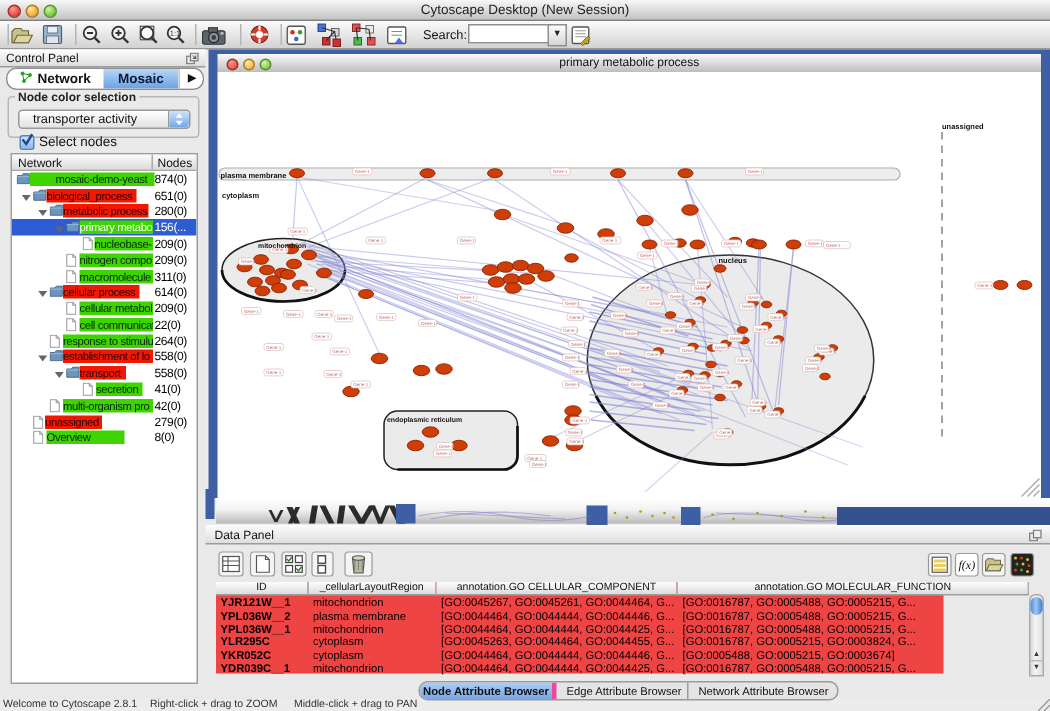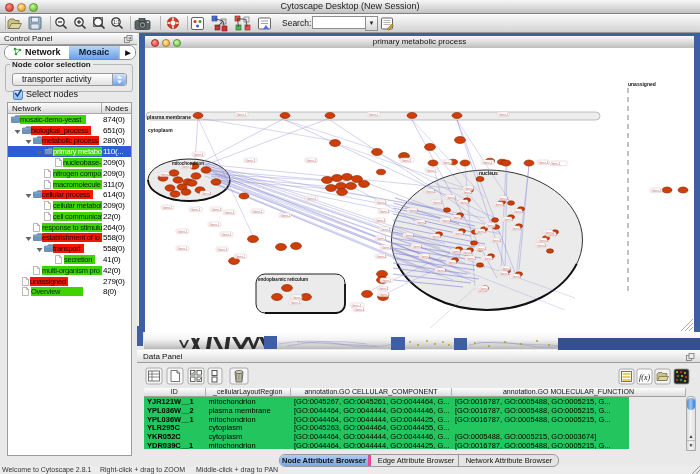--- a/index.html
+++ b/index.html
@@ -43,21 +43,21 @@
   .r{background:#f01800;}
   
   #netwin{left:139px;top:33px;width:561px;height:299px;background:#3e5fa4;}
   #nettitle{position:absolute;left:6px;top:3px;width:549px;height:12px;
     background:linear-gradient(#fafafa,#cdcdcd 75%,#bdbdbd);border-bottom:1px solid #777;font-size:8px;color:#111;}
   #netcanvas{position:absolute;left:6px;top:15px;width:549px;height:284px;background:#fff;}
   
   
   #dpanel{left:137px;top:350px;width:563px;height:116px;background:#e9e9e9;}
   
-  #dtable{position:absolute;left:7px;top:38px;width:485px;height:61px;background:#22c55e;}
+  #dtable{position:absolute;left:7px;top:38px;width:485px;height:61px;background:#ef4444;}
   .dhead{position:absolute;top:0;height:8px;background:linear-gradient(#fdfdfd,#dcdcdc);
      border-right:1px solid #b0b0b0;border-bottom:1px solid #a0a0a0;font-size:7px;color:#111;text-align:center;line-height:8px;overflow:hidden;}
   .drow{position:absolute;height:9px;font-size:7.5px;line-height:9px;color:#000;white-space:nowrap;overflow:hidden;}
   
   #btabs{left:279px;top:454px;width:278px;height:11px;background:#e4e4e4;border:1px solid #9a9a9a;border-radius:6px;overflow:hidden;}
   .btab{position:absolute;top:0;height:11px;font-size:7.5px;color:#111;text-align:center;line-height:11px;}
   #statusbar{left:0;top:466px;width:700px;height:8px;font-size:7px;color:#333;}
 </style>
 </head>
 <body>
@@ -207,21 +207,21 @@
           <span style="position:absolute;left:4px;top:1px;">Network</span>
         <span style="position:absolute;left:97px;top:1px;">Nodes</span>
         <div style="position:absolute;left:93px;top:0;width:1px;height:10px;background:#a9a9a9;"></div>
         </div>
       <div id="treerows">
           <div class="trow" style="top:10.8px;">
             <span style="position:absolute;left:3px;top:1px;"><svg width="9" height="8" viewBox="0 0 9 8">
                 <path d="M0.5 2 h3 l1 -1.2 h4 v6.7 h-8 z" fill="#6b96bf" stroke="#44617f" stroke-width="0.6"></path>
                 <path d="M0.5 2.8 h8" stroke="#8fb3d4" stroke-width="0.8"></path>
               </svg></span>
-            <div class="hl g" style="left:12px;width:66px;color:#012a00;">mosaic-demo-yeast</div>
+            <div class="hl g" style="left:12px;width:66px;color:#012a00;padding-left:17px;">mosaic-demo-yeast</div>
             <div class="nval">874(0)</div>
           </div>
           <div class="trow" style="top:21.6px;">
             <span style="position:absolute;left:6px;top:3px;"><svg width="7" height="6" viewBox="0 0 7 6">
                 <path d="M0.5 1 h6 l-3 4 z" fill="#666"></path>
               </svg></span>
             <span style="position:absolute;left:14px;top:1px;"><svg width="9" height="8" viewBox="0 0 9 8">
                 <path d="M0.5 2 h3 l1 -1.2 h4 v6.7 h-8 z" fill="#6b96bf" stroke="#44617f" stroke-width="0.6"></path>
                 <path d="M0.5 2.8 h8" stroke="#8fb3d4" stroke-width="0.8"></path>
               </svg></span>
@@ -241,21 +241,21 @@
           </div>
           <div class="trow" style="top:43.1px;background:#2e5cd4;">
             <span style="position:absolute;left:28px;top:3px;"><svg width="7" height="6" viewBox="0 0 7 6">
                 <path d="M0.5 1 h6 l-3 4 z" fill="#666"></path>
               </svg></span>
             <span style="position:absolute;left:36px;top:1px;"><svg width="9" height="8" viewBox="0 0 9 8">
                 <path d="M0.5 2 h3 l1 -1.2 h4 v6.7 h-8 z" fill="#6b96bf" stroke="#44617f" stroke-width="0.6"></path>
                 <path d="M0.5 2.8 h8" stroke="#8fb3d4" stroke-width="0.8"></path>
               </svg></span>
             <div class="hl g" style="left:45px;width:49px;color:#fff;">primary metabo</div>
-            <div class="nval" style="color:#fff;">110(...</div>
+            <div class="nval" style="color:#fff;">156(...</div>
           </div>
           <div class="trow" style="top:53.9px;">
             <span style="position:absolute;left:47px;top:1px;"><svg width="7" height="9" viewBox="0 0 7 9">
                 <path d="M0.5 0.5 h4 l2 2 v6 h-6 z" fill="#fff" stroke="#999" stroke-width="0.7"></path>
                 <path d="M4.5 0.5 v2 h2" fill="none" stroke="#999" stroke-width="0.7"></path>
               </svg></span>
             <div class="hl g" style="left:55px;width:39px;color:#012a00;">nucleobase-</div>
             <div class="nval">209(0)</div>
           </div>
           <div class="trow" style="top:64.7px;">
@@ -872,20 +872,21 @@
         <div class="drow" style="left:64.5px;top:17.8px;width:81.5px;">plasma membrane</div>
         <div class="drow" style="left:150px;top:17.8px;width:157px;">[GO:0044464, GO:0044444, GO:0044446, G...</div>
         <div class="drow" style="left:311px;top:17.8px;width:230px;">[GO:0016787, GO:0005488, GO:0005215, G...</div>
         <div class="drow" style="left:3px;top:26.6px;width:57.5px;font-weight:bold;">YPL036W__1</div>
         <div class="drow" style="left:64.5px;top:26.6px;width:81.5px;">mitochondrion</div>
         <div class="drow" style="left:150px;top:26.6px;width:157px;">[GO:0044464, GO:0044444, GO:0044425, G...</div>
         <div class="drow" style="left:311px;top:26.6px;width:230px;">[GO:0016787, GO:0005488, GO:0005215, G...</div>
         <div class="drow" style="left:3px;top:35.400000000000006px;width:57.5px;font-weight:bold;">YLR295C</div>
         <div class="drow" style="left:64.5px;top:35.400000000000006px;width:81.5px;">cytoplasm</div>
         <div class="drow" style="left:150px;top:35.400000000000006px;width:157px;">[GO:0045263, GO:0044464, GO:0044455, G...</div>
+        <div class="drow" style="left:311px;top:35.400000000000006px;width:230px;">[GO:0016787, GO:0005215, GO:0003824, G...</div>
         <div class="drow" style="left:3px;top:44.2px;width:57.5px;font-weight:bold;">YKR052C</div>
         <div class="drow" style="left:64.5px;top:44.2px;width:81.5px;">cytoplasm</div>
         <div class="drow" style="left:150px;top:44.2px;width:157px;">[GO:0044464, GO:0044444, GO:0044446, G...</div>
         <div class="drow" style="left:311px;top:44.2px;width:230px;">[GO:0005488, GO:0005215, GO:0003674]</div>
         <div class="drow" style="left:3px;top:53px;width:57.5px;font-weight:bold;">YDR039C__1</div>
         <div class="drow" style="left:64.5px;top:53px;width:81.5px;">mitochondrion</div>
         <div class="drow" style="left:150px;top:53px;width:157px;">[GO:0044464, GO:0044444, GO:0044425, G...</div>
         <div class="drow" style="left:311px;top:53px;width:230px;">[GO:0016787, GO:0005488, GO:0005215, G...</div>
         <div style="position:absolute;left:542px;top:8px;width:8px;height:53px;background:linear-gradient(90deg,#d8d8d8,#f5f5f5 40%,#e0e0e0);border:1px solid #aaa;border-radius:4px 4px 0 0;"></div>
         <div style="position:absolute;left:543px;top:10px;width:8px;height:12px;border-radius:4px;background:linear-gradient(90deg,#4b8ede,#9cc6f4 45%,#3a7ed2);"></div>

